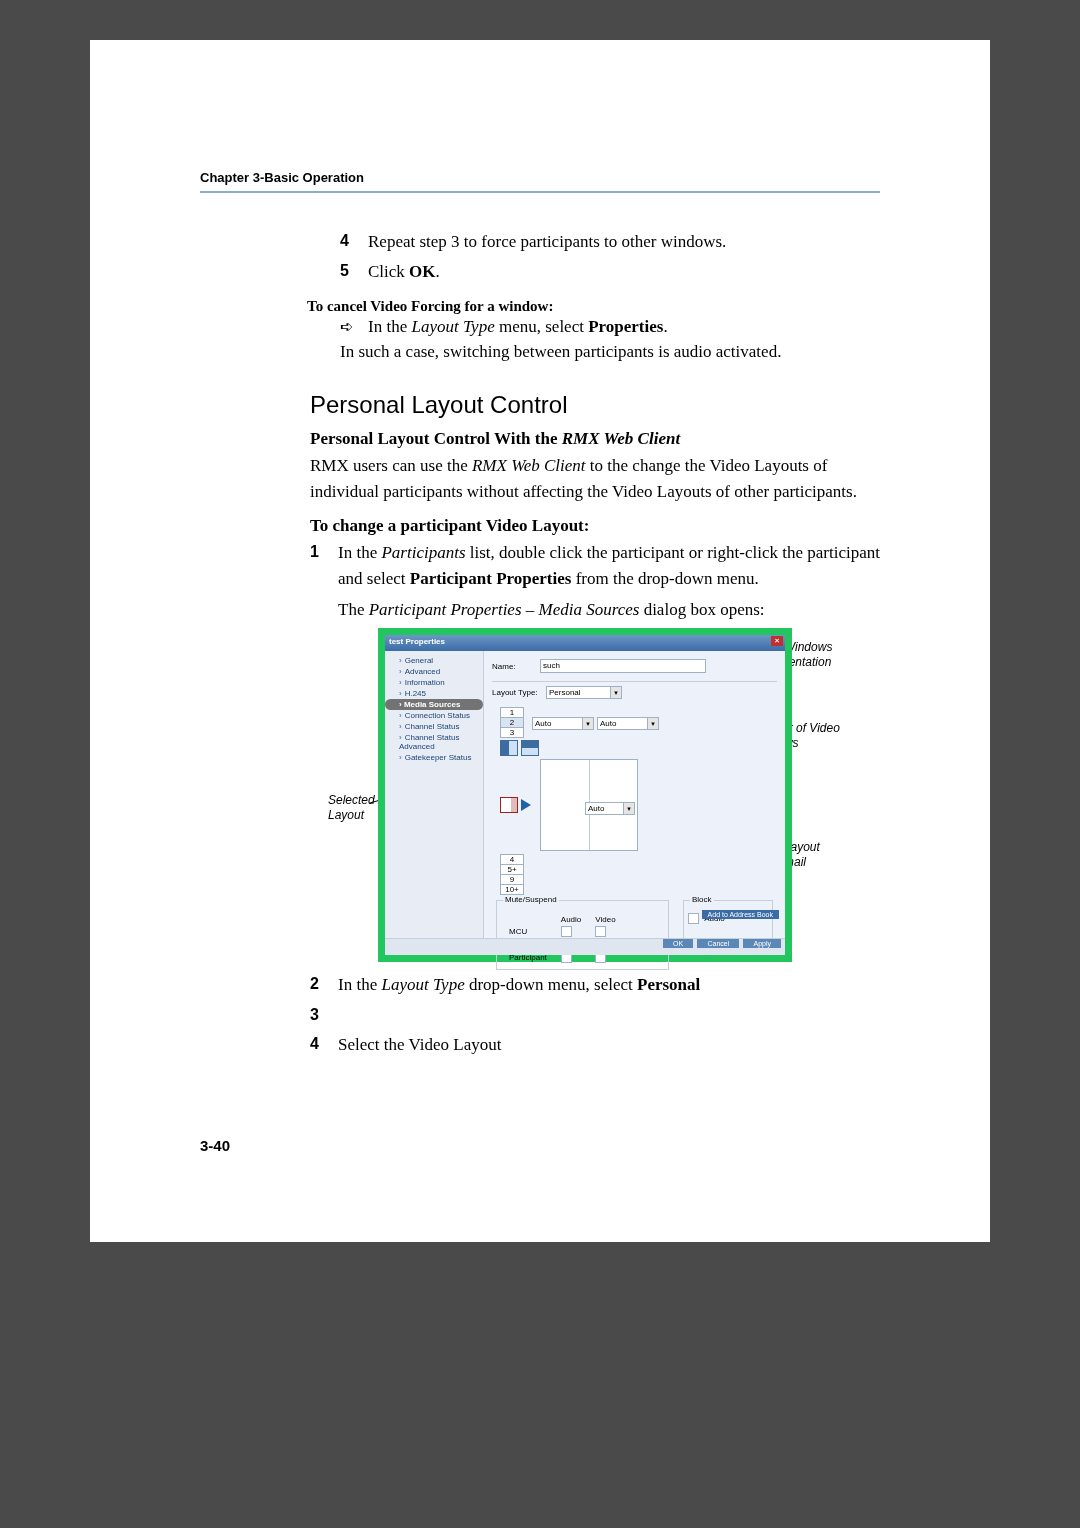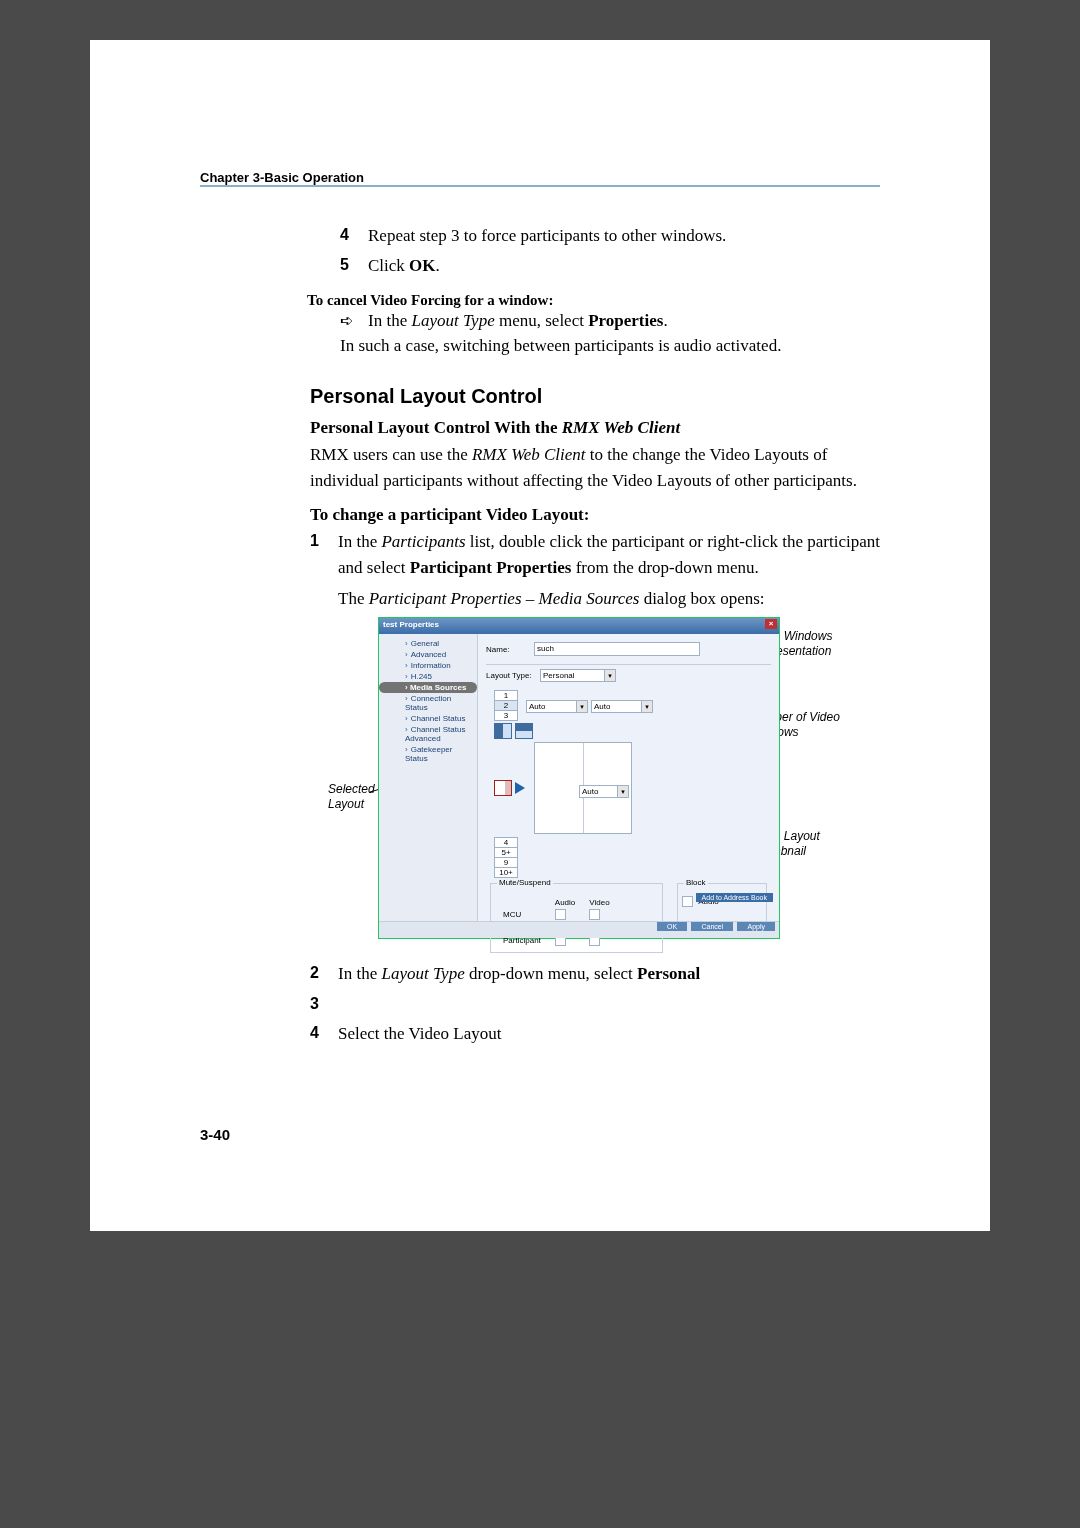--- a/index.html
+++ b/index.html
@@ -15,20 +15,21 @@
     background: #fff;
     padding: 130px 110px 180px 110px;
     box-sizing: border-box;
     color: #000;
     position: relative;
   }
   .chapter-header {
     font-size: 13px;
     font-weight: bold;
     font-family: Arial, sans-serif;
+    margin-bottom: 6px;
   }
   .hr {
     border: 0;
     border-top: 2px solid #8ab0c8;
     margin: 0 0 36px 0;
   }
   .step-block {
     margin-left: 140px;
     margin-bottom: 2px;
   }
@@ -62,22 +63,22 @@
     flex-shrink: 0;
     font-size: 16px;
   }
   .body-para {
     font-size: 17px;
     margin: 2px 0 2px 140px;
     line-height: 1.55;
   }
   .h2 {
     font-family: Arial, sans-serif;
-    font-weight: bold;
-    font-size: 20px;
+    font-weight: normal;
+    font-size: 24px;
     margin: 26px 0 10px 110px;
   }
   .h3 {
     font-size: 17px;
     font-weight: bold;
     margin: 6px 0 4px 110px;
   }
   .para-main {
     font-size: 17px;
     margin: 0 0 10px 110px;
@@ -102,21 +103,21 @@
     margin: 8px 0 14px 110px;
     width: 560px;
     height: 330px;
   }
   .dialog {
     position: absolute;
     left: 68px;
     top: 0;
     width: 400px;
     height: 320px;
-    border: 1px solid #22c55e;
+    border: 7px solid #22c55e;
     background: #e9eef5;
     font-family: Tahoma, Arial, sans-serif;
     font-size: 8px;
     color: #000;
   }
   .dialog-title {
     background: linear-gradient(#6d96c4, #3b6ca8);
     color: #fff;
     font-weight: bold;
     padding: 2px 4px;
@@ -136,21 +137,21 @@
     display: flex;
     height: calc(100% - 30px);
   }
   .dialog-nav {
     width: 98px;
     background: #e8edf5;
     border-right: 1px solid #c6cedb;
     padding-top: 4px;
   }
   .nav-item {
-    padding: 1px 4px 1px 26px;
+    padding: 1px 4px 1px 14px;
     color: #1b4276;
   }
   .nav-item.sel {
     background: #737373;
     color: #fff;
     border-radius: 7px;
     font-weight: bold;
   }
   .nav-bullet { color: #2a5f9e; margin-right: 3px; }
   .dialog-main {

